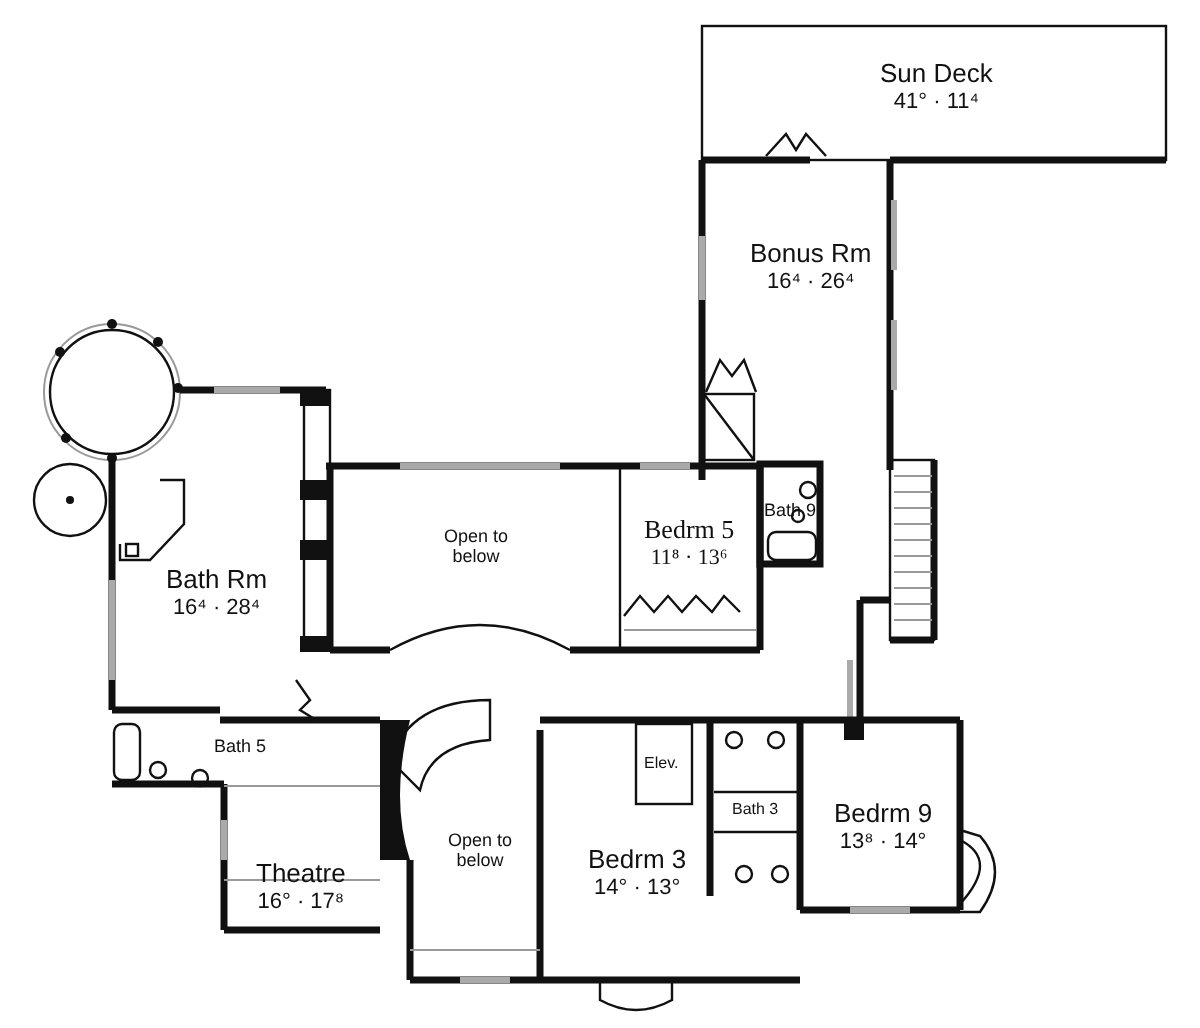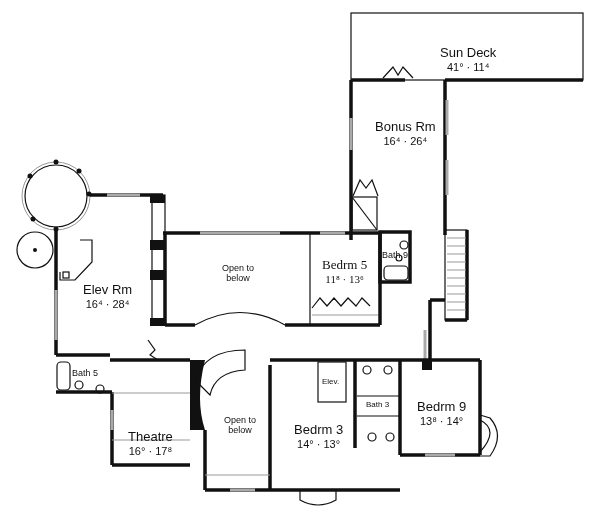--- a/index.html
+++ b/index.html
@@ -149,42 +149,42 @@
     <rect x="422" y="360" width="10" height="10" class="blk"></rect>
     <line x1="480" y1="360" x2="480" y2="455" class="wall"></line>
     <line x1="400" y1="360" x2="400" y2="455" class="wall"></line>
     <line x1="400" y1="455" x2="480" y2="455" class="wall"></line>
     <line x1="425" y1="455" x2="455" y2="455" class="win"></line>
     <path d="M480,420 Q500,430 480,452" class="thin"></path>
     <path d="M480,415 L490,418 Q505,435 490,456 L480,456" class="thin"></path>
   </g>
 </svg>
 
-<div class="lbl" style="left:440px;top:30px;margin-top:16px;">
+<div class="lbl" style="left:440px;top:30px;">
   <div class="name">Sun Deck</div>
   <div class="dim">41° · 11⁴</div>
 </div>
 <div class="lbl" style="left:375px;top:120px;">
   <div class="name">Bonus Rm</div>
   <div class="dim">16⁴ · 26⁴</div>
 </div>
 <div class="lbl" style="left:83px;top:283px;">
-  <div class="name">Elev Rm</div>
+  <div class="name">Bath Rm</div>
   <div class="dim">16⁴ · 28⁴</div>
 </div>
 <div class="lbl" style="left:322px;top:258px;font-family:Liberation Serif, serif;">
   <div class="name">Bedrm 5</div>
   <div class="dim">11⁸ · 13⁶</div>
 </div>
 <div class="lbl small" style="left:382px;top:250px;">Bath 9</div>
 <div class="lbl small" style="left:222px;top:263px;">
   <div>Open to</div>
   <div>below</div>
 </div>
-<div class="lbl small" style="left:72px;top:368px;">Bath 5</div>
+<div class="lbl small" style="left:72px;top:368px;padding-left:35px;">Bath 5</div>
 <div class="lbl" style="left:128px;top:398px;margin-top:32px;">
   <div class="name">Theatre</div>
   <div class="dim">16° · 17⁸</div>
 </div>
 <div class="lbl small" style="left:224px;top:415px;">
   <div>Open to</div>
   <div>below</div>
 </div>
 <div class="lbl tiny" style="left:322px;top:377px;">Elev.</div>
 <div class="lbl tiny" style="left:366px;top:400px;">Bath 3</div>

